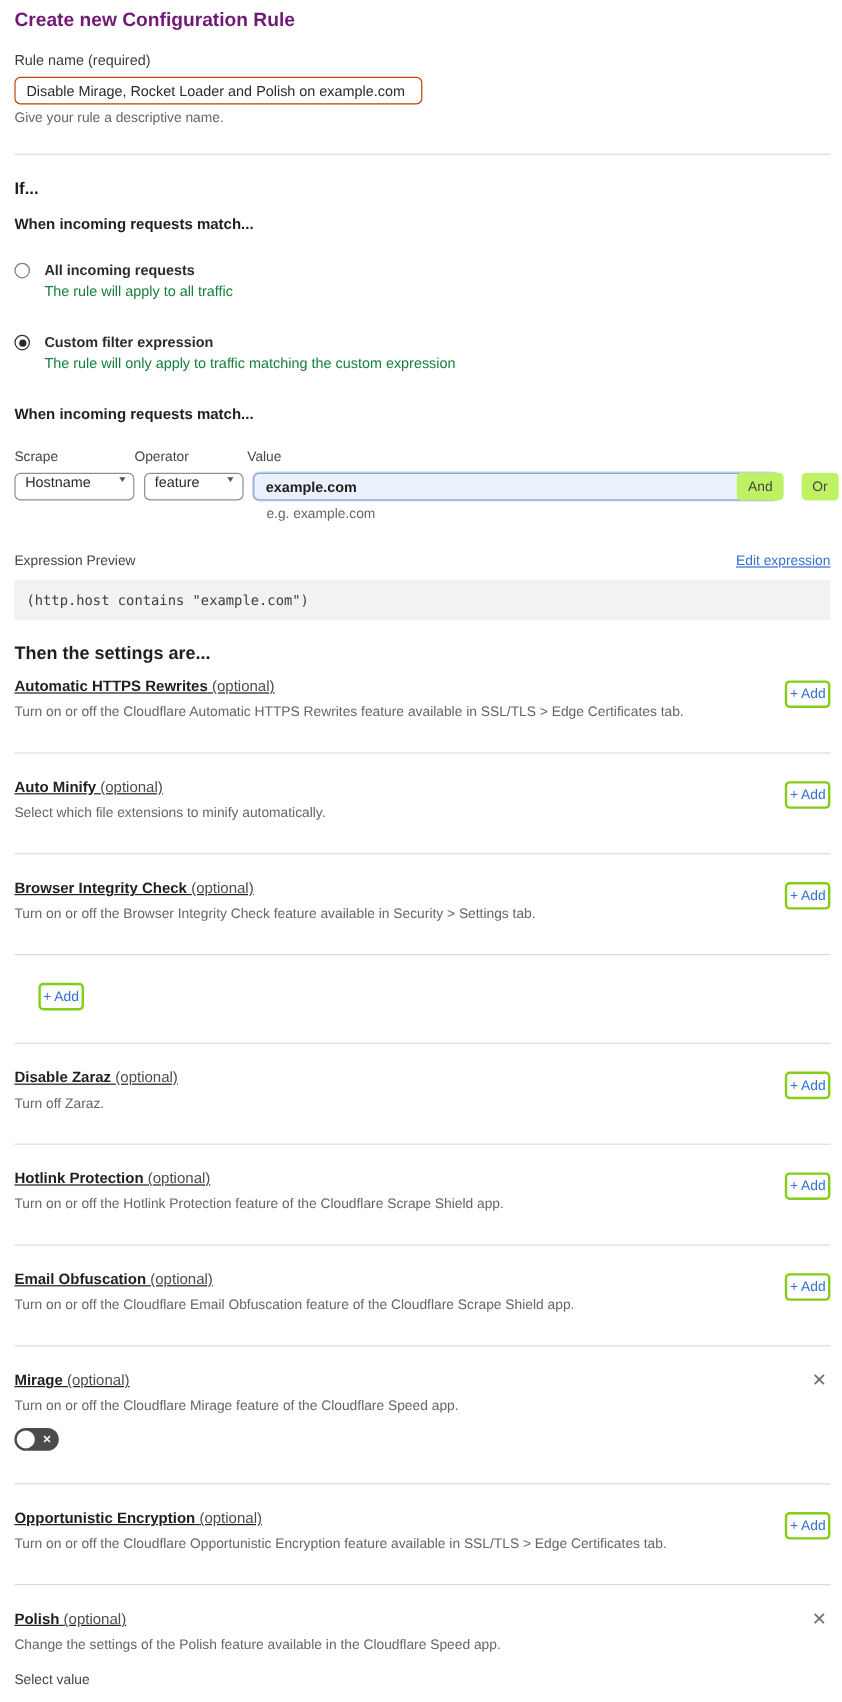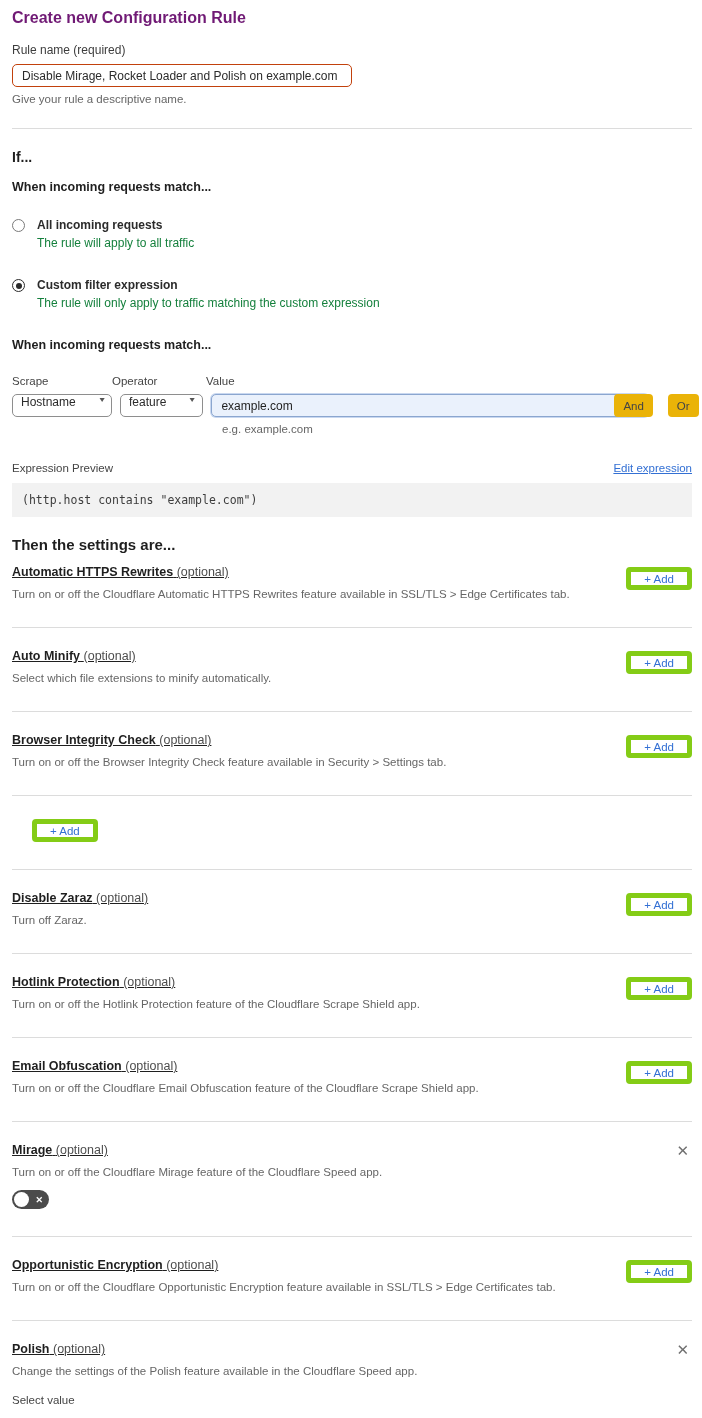--- a/index.html
+++ b/index.html
@@ -56,24 +56,24 @@
     display: flex; justify-content: space-between;
     padding: 0 8px; font-size: 12px; color: #2b2b2b; cursor: pointer; gap: 24px;
   }
   .select .caret { font-size: 8px; color: #555; transform: scaleX(1.3); }
 
   .value-input {
     width: 438px; height: 23px;
     background: #eaf1fc; border: 1px solid #8ba6cf; border-radius: 5px;
     box-shadow: 0 0 0 1px #c9d8f0;
     padding: 0 9px; font-size: 12px; color: #1f1f1f;
-    font-family: "Liberation Sans", sans-serif; outline: none;
+    font-family: "Liberation Sans", sans-serif; outline: none; font-weight: bold;
   }
   .chip-btn {
-    height: 23px; border: none; border-radius: 4px; background: #eab308;
+    height: 23px; border: none; border-radius: 4px; background: #bef264;
     color: #444; font-size: 11.5px; padding: 0 9px; cursor: pointer;
     font-family: "Liberation Sans", sans-serif;
   }
   .chip-and { margin-left: 13px; }
   .chip-or { margin-left: 15px; }
   .eg-help { font-size: 11.5px; color: #666; margin: 6px 0 0 210px; }
 
   .preview-head { display: flex; justify-content: space-between; align-items: flex-end; margin-top: 27px; }
   .preview-label { font-size: 11.5px; color: #444; }
   .edit-link { font-size: 11.5px; color: #3370d4; text-decoration: underline; cursor: pointer; }
@@ -85,22 +85,22 @@
   h3.then-heading { font-size: 15px; font-weight: 700; color: #1f1f1f; margin-top: 19px; }
 
   .setting-row { border-bottom: 1px solid #dcdcdc; padding: 21px 0 27px; }
   .setting-row.first { padding-top: 12px; }
   .setting-head { display: flex; justify-content: space-between; align-items: flex-start; }
   .s-title { font-size: 12.5px; font-weight: 700; color: #1f1f1f; text-decoration: underline; }
   .s-opt { font-weight: 400; color: #4d4d4d; }
   .s-desc { font-size: 11.5px; color: #666; margin-top: 9px; }
   .add-btn {
     flex: 0 0 auto; margin-left: 20px; margin-top: 2px;
-    border: 5px solid #84cc16; background: #fff; color: #3370d4;
-    border-radius: 4px; height: 23px; padding: 0 13px; font-size: 11.5px; cursor: pointer;
+    border: 2px solid #84cc16; background: #fff; color: #3370d4;
+    border-radius: 4px; height: 23px; padding: 0 2px; font-size: 11.5px; cursor: pointer;
     font-family: "Liberation Sans", sans-serif;
   }
   .close-btn {
     flex: 0 0 auto; margin-left: 20px; background: none; border: none;
     color: #707070; font-size: 15px; line-height: 15px; cursor: pointer; padding: 0 3px;
     font-family: "Liberation Sans", sans-serif;
   }
   .toggle {
     margin-top: 12px; width: 37px; height: 19px; border-radius: 10px;
     background: #4b4b4b; position: relative; cursor: pointer;

